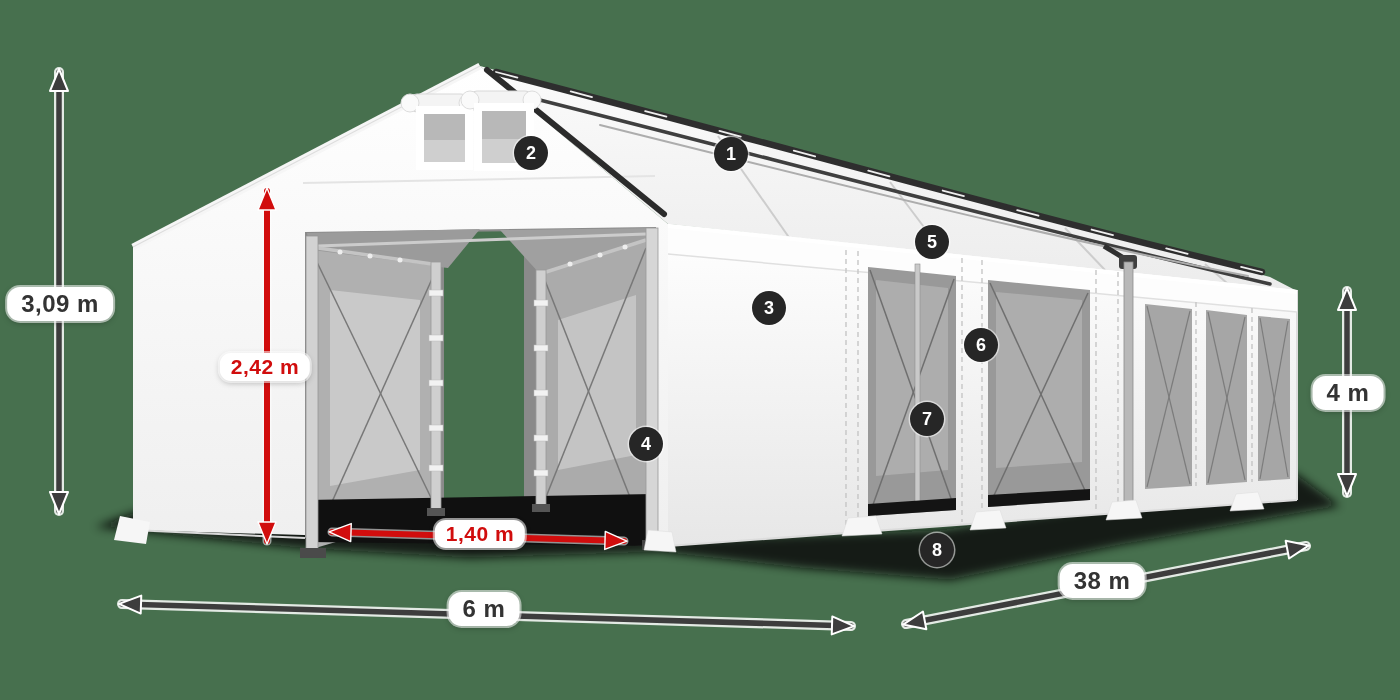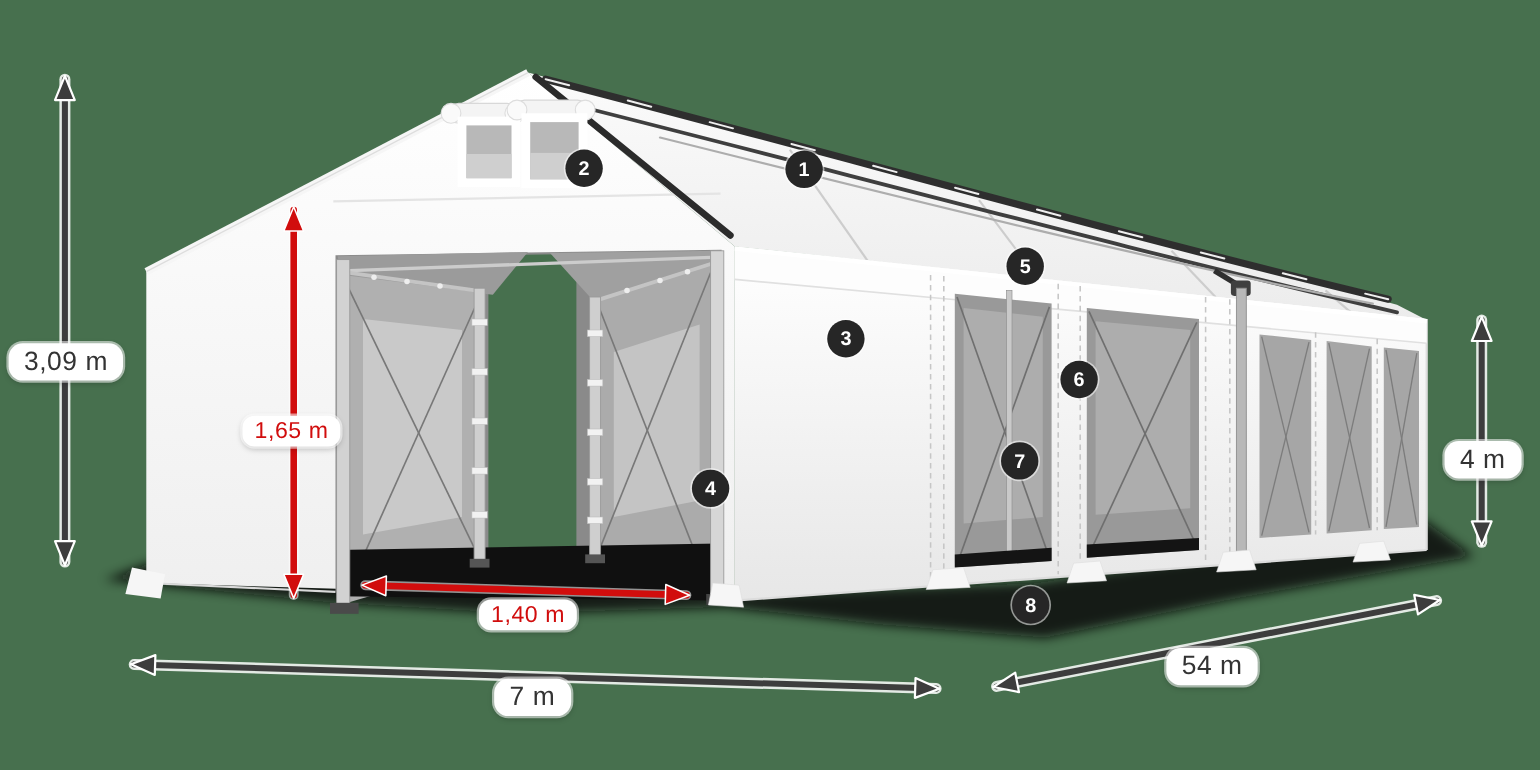--- a/index.html
+++ b/index.html
@@ -4,24 +4,23 @@
 <style>
   html,body{margin:0;padding:0;background:#47704E;}
   #stage{
     position:relative;width:1400px;height:700px;overflow:hidden;
     background:#47704E;font-family:"Liberation Sans",sans-serif;
   }
   #tent-svg{position:absolute;left:0;top:0;}
   .dim-label{
     position:absolute;transform:translate(-50%,-50%);
     background:#ffffff;border-radius:13px;padding:3px 14px;
-    font-weight:normal;font-size:24px;color:#333333;white-space:nowrap;
+    font-weight:bold;font-size:24px;color:#333333;white-space:nowrap;
     box-shadow:0 0 0 2px rgba(255,255,255,.55), 0 2px 6px rgba(0,0,0,.28);
     letter-spacing:.5px;
-    margin-top:25px;
   }
   .dim-label.red{color:#D10D0D;font-size:21px;padding:2px 11px;border-radius:11px;}
   .badge{
     position:absolute;transform:translate(-50%,-50%);
     width:34px;height:34px;border-radius:50%;
     background:#262626;color:#ffffff;text-align:center;
     font-weight:bold;font-size:18px;line-height:34px;
     box-shadow:0 0 0 1.5px rgba(255,255,255,.55);
   }
 </style>
@@ -258,24 +257,24 @@
       </g>
 
       <g>
         <line x1="1347" y1="291" x2="1347" y2="493" stroke="#ffffff" stroke-width="10" opacity="0.85"></line>
         <line x1="1347" y1="291" x2="1347" y2="493" stroke="#3d3d3d" stroke-width="5.5" marker-start="url(#mDark)" marker-end="url(#mDark)"></line>
       </g>
     </g>
   </svg>
 
   <div class="dim-label" style="left:60px;top:304px">3,09 m</div>
-  <div class="dim-label red" style="left:265px;top:367px">1,65 m</div>
+  <div class="dim-label red" style="left:265px;top:367px">2,42 m</div>
   <div class="dim-label red" style="left:480px;top:534px">1,40 m</div>
-  <div class="dim-label" style="left:484px;top:609px">7 m</div>
-  <div class="dim-label" style="left:1102px;top:581px">54 m</div>
+  <div class="dim-label" style="left:484px;top:609px">6 m</div>
+  <div class="dim-label" style="left:1102px;top:581px">38 m</div>
   <div class="dim-label" style="left:1348px;top:393px">4 m</div>
 
   <div class="badge" style="left:731px;top:154px">1</div>
   <div class="badge" style="left:531px;top:153px">2</div>
   <div class="badge" style="left:769px;top:308px">3</div>
   <div class="badge" style="left:646px;top:444px">4</div>
   <div class="badge" style="left:932px;top:242px">5</div>
   <div class="badge" style="left:981px;top:345px">6</div>
   <div class="badge" style="left:927px;top:419px">7</div>
   <div class="badge" style="left:937px;top:550px">8</div>

